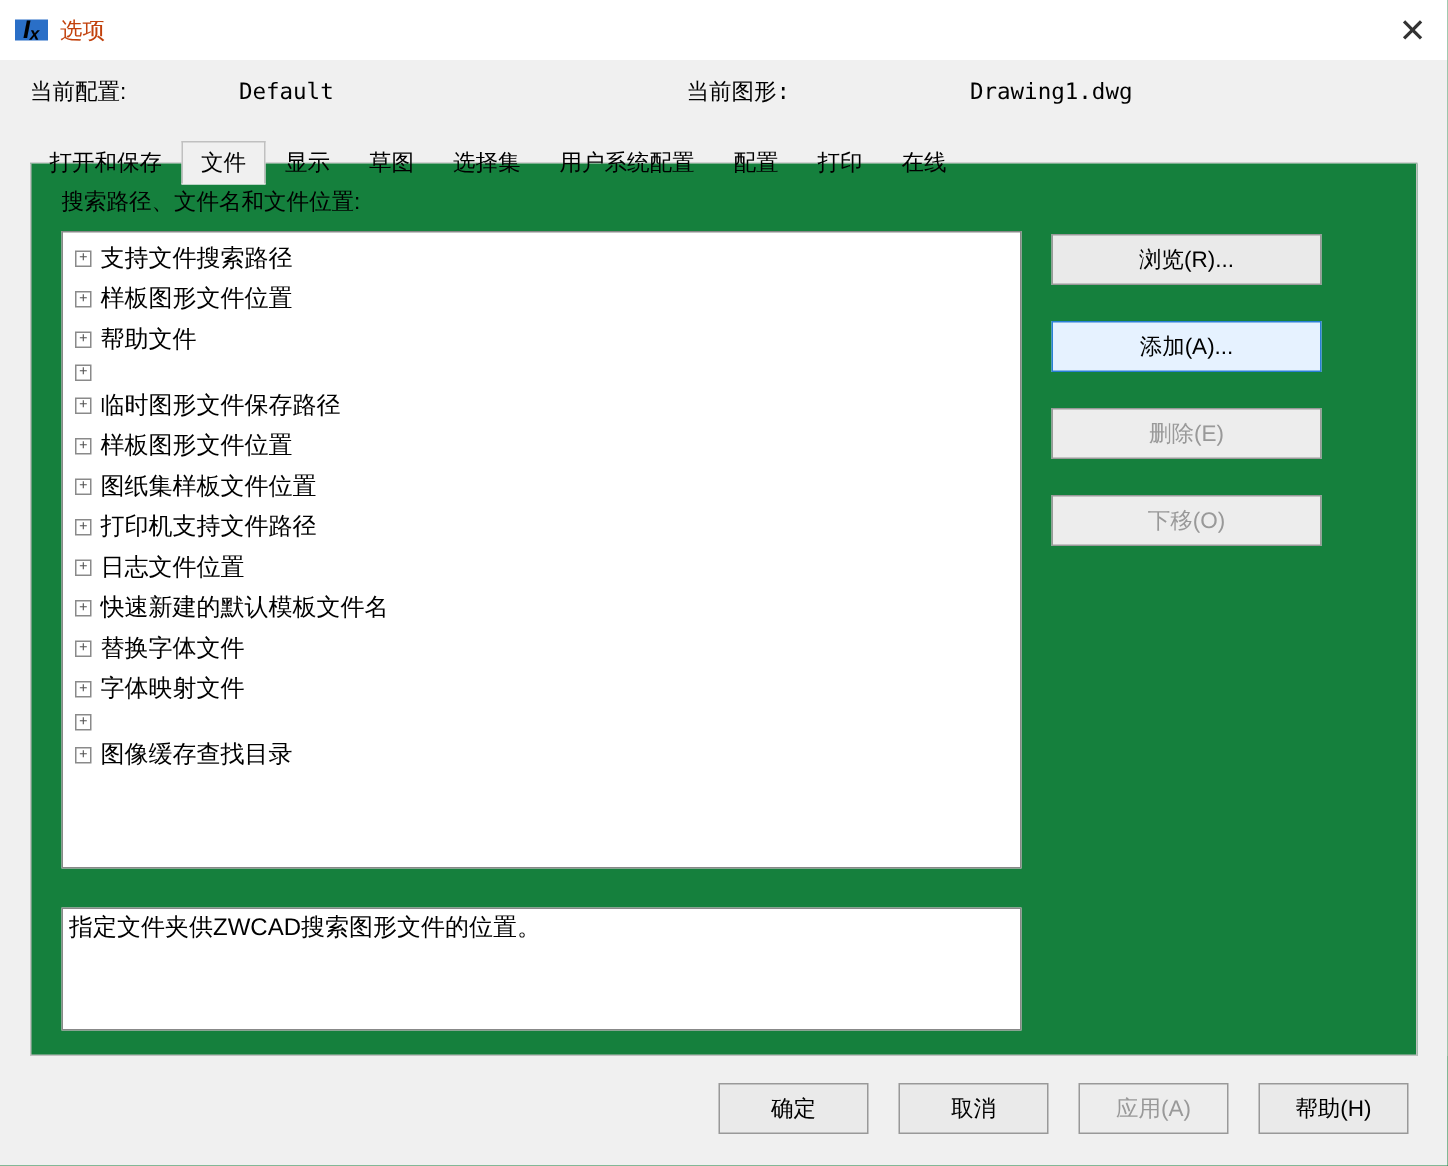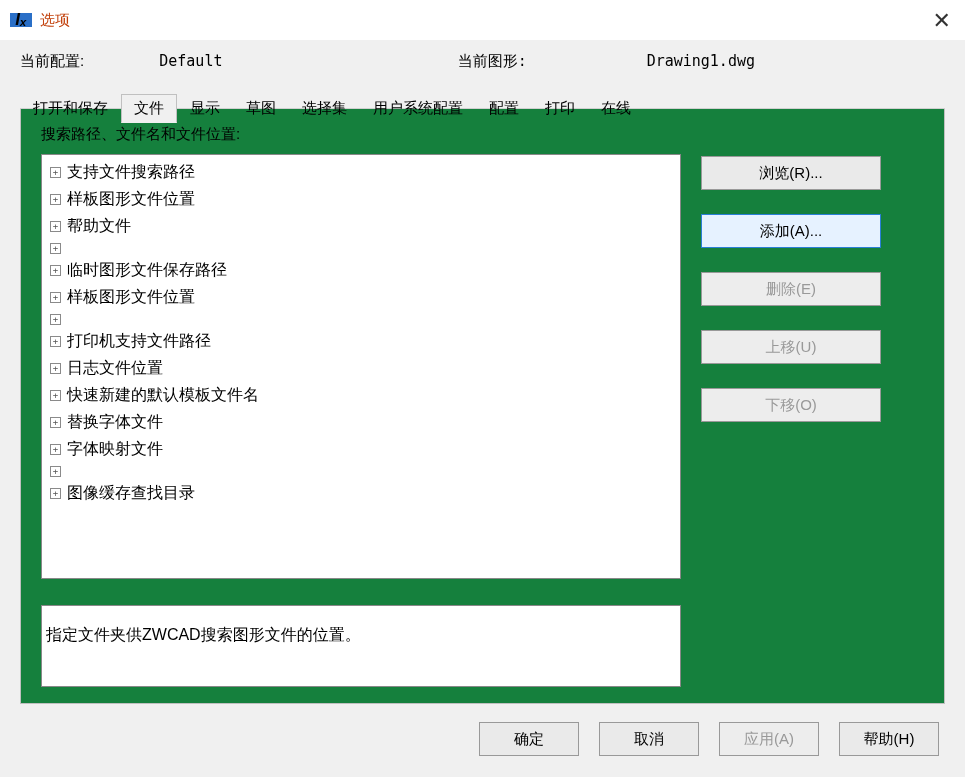--- a/index.html
+++ b/index.html
@@ -119,21 +119,21 @@
 .btn.disabled {
   color: #999;
   background: #ededed;
 }
 .desc-box {
   margin-top: 26px;
   width: 640px;
   height: 82px;
   background: #fff;
   border: 1px solid #888;
-  padding: 19px 4px;
+  padding: 2px 4px;
   font-size: 16px;
 }
 .footer {
   display: flex;
   justify-content: flex-end;
   gap: 20px;
   padding: 18px 26px 10px 0;
 }
 .footer .btn { width: 100px; }
 </style>
@@ -190,20 +190,21 @@
         <div class="tree-item">
             <span class="expander">+</span>
             <span>临时图形文件保存路径</span>
           </div>
         <div class="tree-item">
             <span class="expander">+</span>
             <span>样板图形文件位置</span>
           </div>
         <div class="tree-item">
             <span class="expander">+</span>
+            <span>图纸集样板文件位置</span>
           </div>
         <div class="tree-item">
             <span class="expander">+</span>
             <span>打印机支持文件路径</span>
           </div>
         <div class="tree-item">
             <span class="expander">+</span>
             <span>日志文件位置</span>
           </div>
         <div class="tree-item">
@@ -224,21 +225,20 @@
         <div class="tree-item">
             <span class="expander">+</span>
             <span>图像缓存查找目录</span>
           </div>
       </div>
 
       <div class="side-buttons">
         <button class="btn">浏览(R)...</button>
         <button class="btn highlight">添加(A)...</button>
         <button class="btn disabled">删除(E)</button>
-        <button class="btn disabled">上移(U)</button>
         <button class="btn disabled">下移(O)</button>
       </div>
     </div>
 
     <div class="desc-box">
       <span>指定文件夹供ZWCAD搜索图形文件的位置。</span>
     </div>
   </div>
 </div>
 

